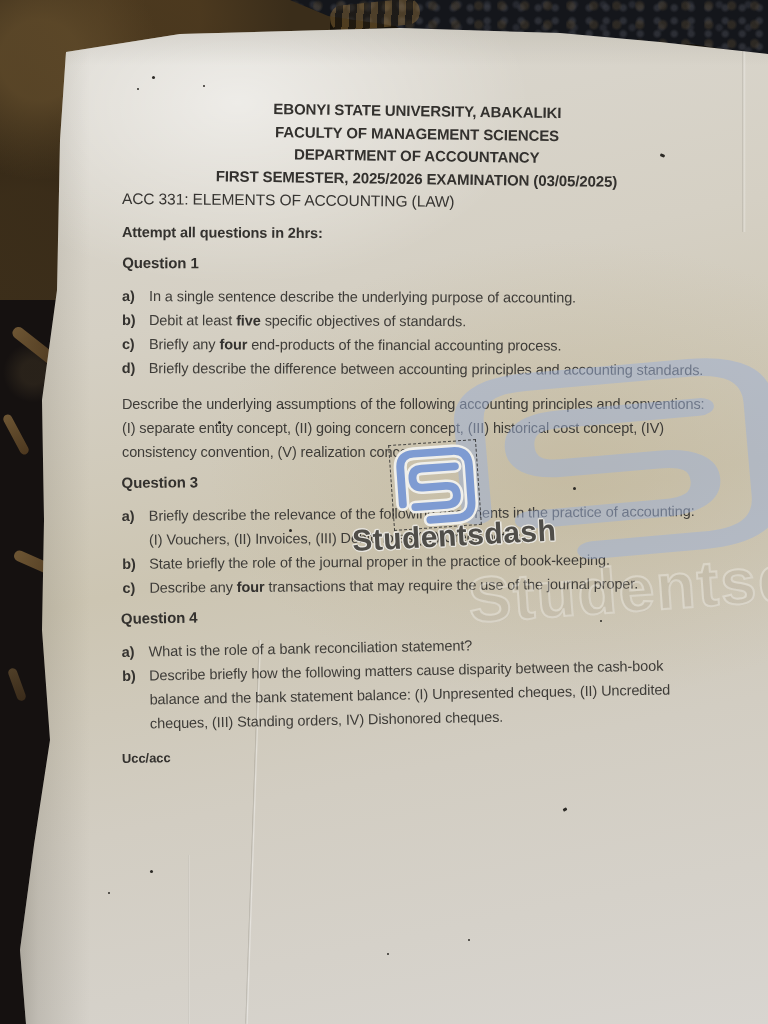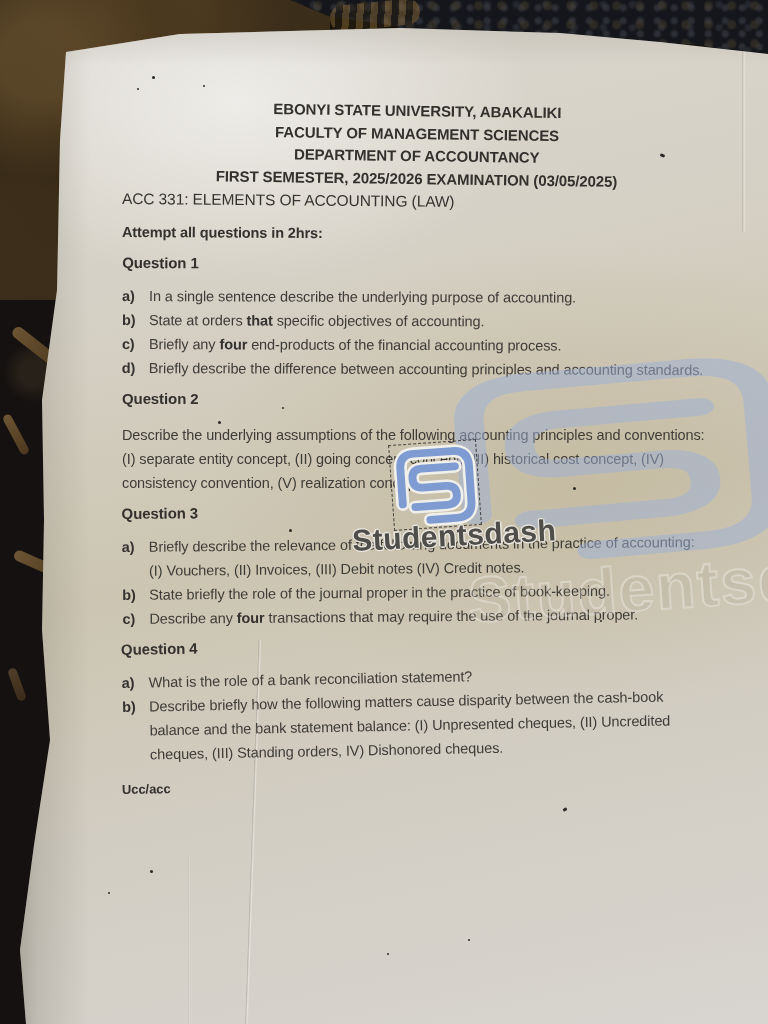--- a/index.html
+++ b/index.html
@@ -130,35 +130,34 @@
 
       <div class="q-block q1">
         <div class="q-title">Question 1</div>
         <div class="q-list">
           <div class="q-item">
             <span class="q-letter">a)</span>
             <span class="q-text"><span>In a single sentence describe the underlying purpose of accounting.</span><b></b><span></span></span>
           </div>
           <div class="q-item">
             <span class="q-letter">b)</span>
-            <span class="q-text"><span>State at orders </span><b>that</b><span> specific objectives of accounting.</span></span>
+            <span class="q-text"><span>Debit at least </span><b>five</b><span> specific objectives of standards.</span></span>
           </div>
           <div class="q-item">
             <span class="q-letter">c)</span>
             <span class="q-text"><span>Briefly any </span><b>four</b><span> end-products of the financial accounting process.</span></span>
           </div>
           <div class="q-item">
             <span class="q-letter">d)</span>
             <span class="q-text"><span>Briefly describe the difference between accounting principles and accounting standards.</span></span>
           </div>
         </div>
       </div>
 
       <div class="q-block q2">
-        <div class="q-title">Question 2</div>
         <div class="q-intro">Describe the underlying assumptions of the following accounting principles and conventions: (I) separate entity concept, (II) going concern concept, (III) historical cost concept, (IV) consistency convention, (V) realization concept.</div>
       </div>
 
       <div class="q-block q3">
         <div class="q-title">Question 3</div>
         <div class="q-list">
           <div class="q-item">
             <span class="q-letter">a)</span>
             <span class="q-text"><span>Briefly describe the relevance of the following documents in the practice of accounting: (I) Vouchers, (II) Invoices, (III) Debit notes (IV) Credit notes.</span></span>
           </div>

